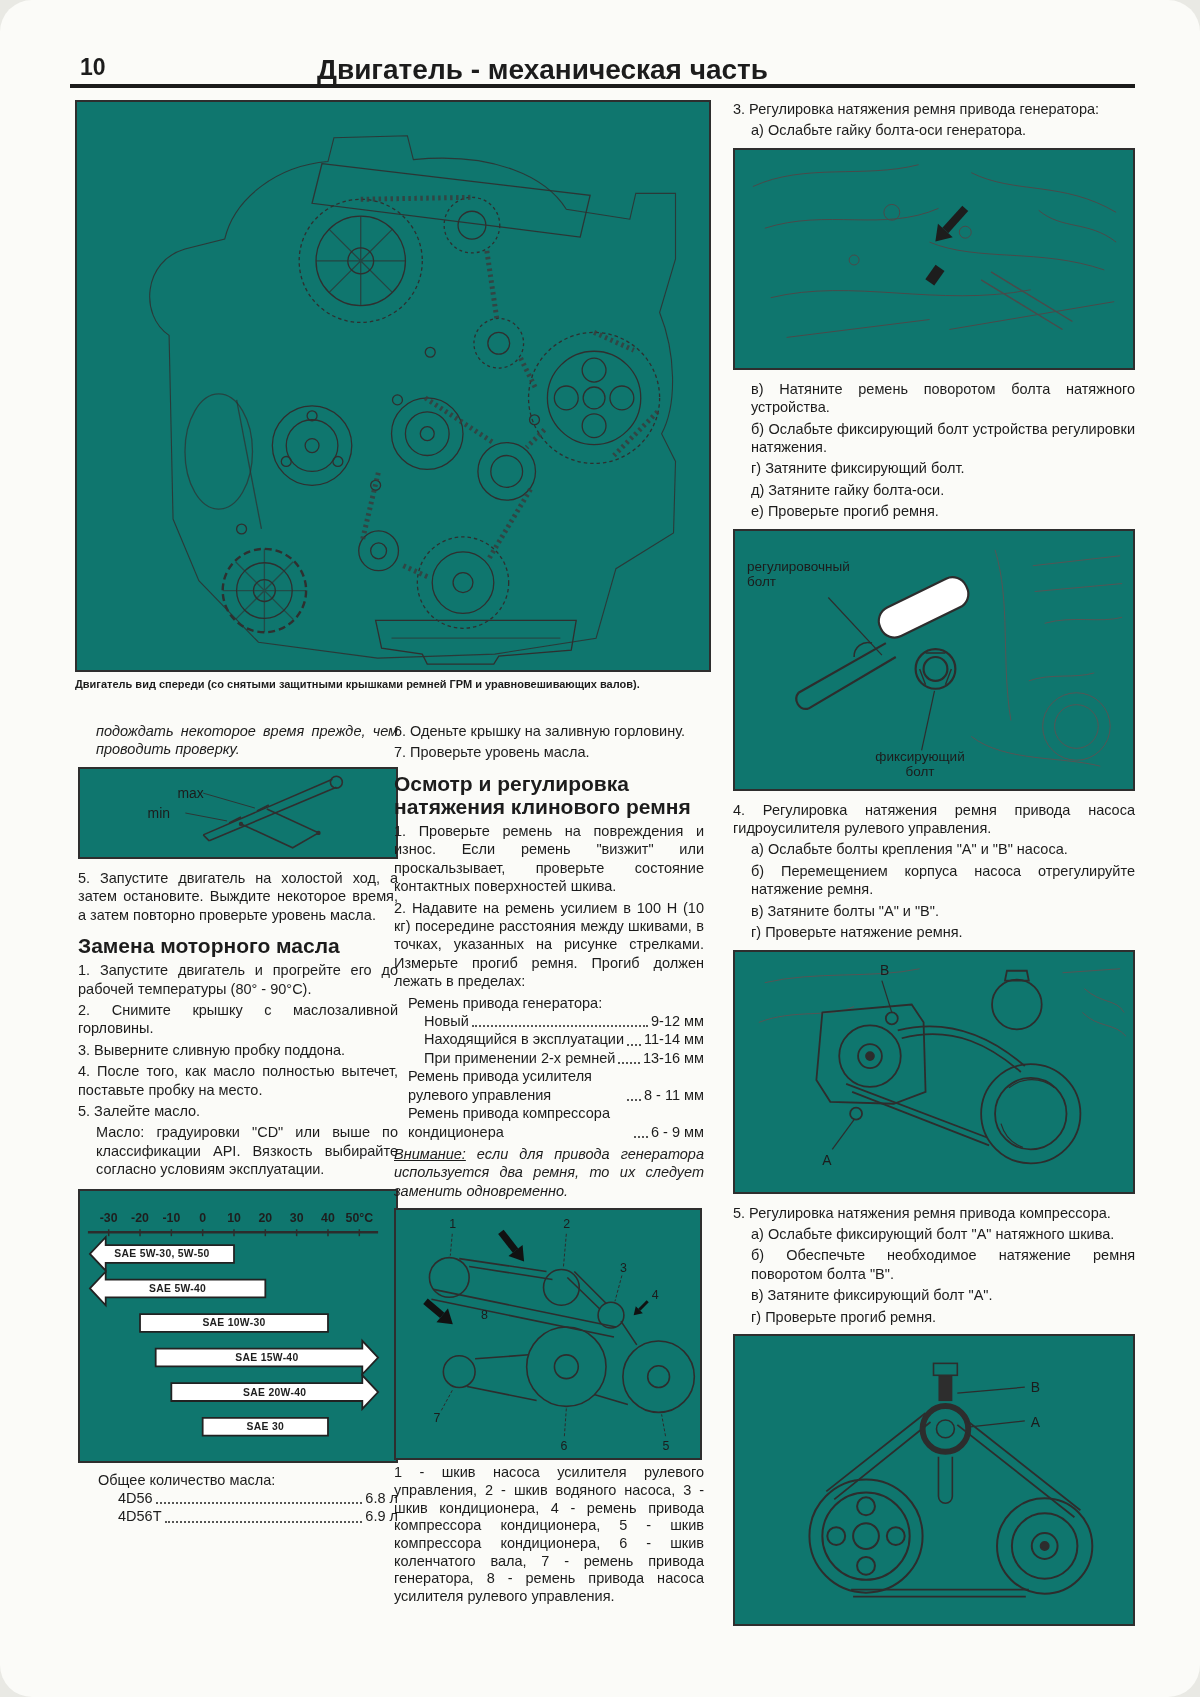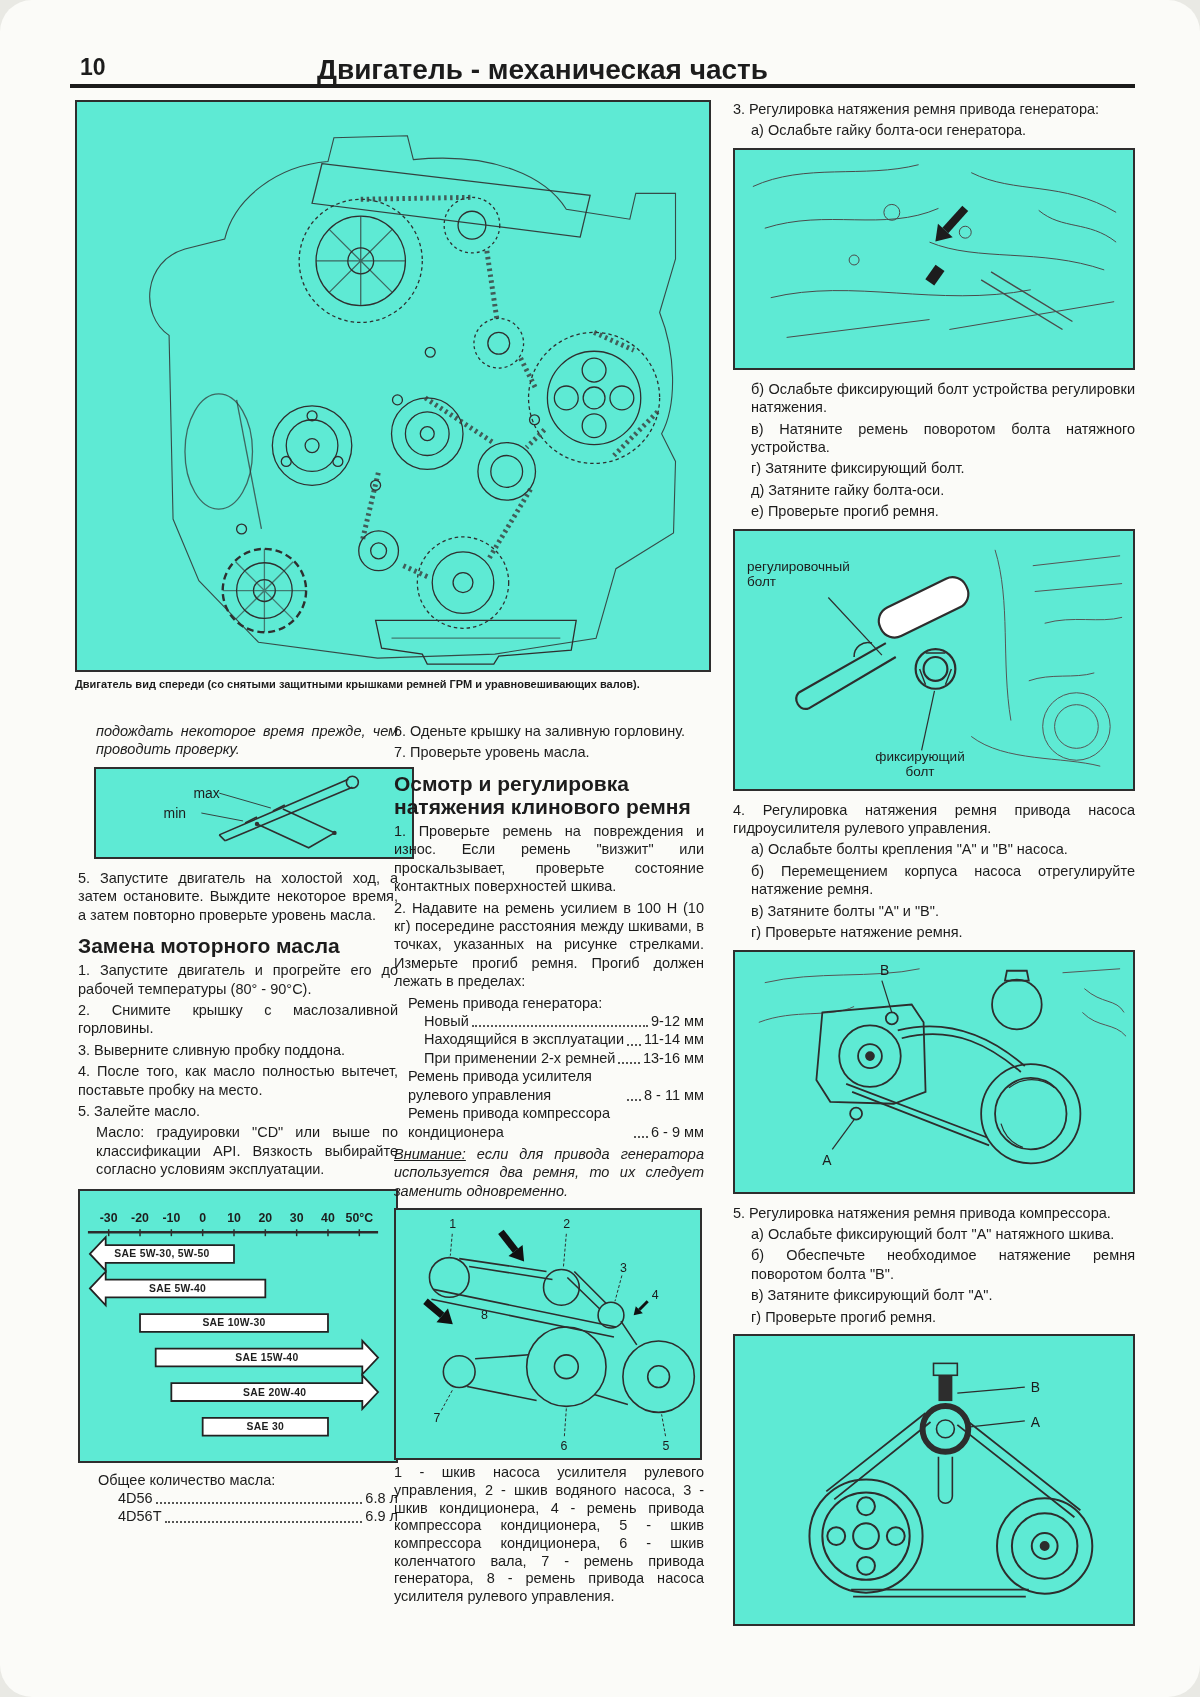--- a/index.html
+++ b/index.html
@@ -10,37 +10,37 @@
     font-family:"Liberation Sans", sans-serif;
     border-radius:32px;
   }
   svg text{font-family:"Liberation Sans", sans-serif;}
   .header{
     position:absolute;left:70px;top:50px;width:1065px;
     border-bottom:4px solid #1b1b1b;padding-bottom:6px;height:38px;
   }
   .pagenum{position:absolute;left:10px;top:4px;font-size:23px;font-weight:bold;}
   .title{position:absolute;left:0;right:120px;top:4px;text-align:center;font-size:28px;font-weight:bold;}
-  .figure{border:2px solid #2e2e2e;background:#5eead4;overflow:hidden;}
+  .figure{border:2px solid #2e2e2e;background:#0f766e;overflow:hidden;}
   .engine-fig{position:absolute;left:75px;top:100px;width:636px;height:572px;}
   .engine-caption{
     position:absolute;left:75px;top:678px;width:645px;
     font-weight:bold;font-size:11px;line-height:1.2;
   }
   .col{position:absolute;font-size:14.5px;line-height:1.27;}
   .col-left{left:78px;top:722px;width:320px;}
   .col-mid{left:394px;top:722px;width:310px;}
   .col-right{left:733px;top:100px;width:402px;}
   .p{margin:0 0 3px;text-align:justify;}
   .italic{font-style:italic;}
   .indent{padding-left:18px;}
   .warn{font-style:italic;}
   .warn-label{text-decoration:underline;}
   .h2{font-size:21px;font-weight:bold;margin:10px 0 4px;line-height:1.1;text-align:left;}
-  .dipstick-box{width:320px;height:92px;margin:8px 16px 10px;padding:2px;}
+  .dipstick-box{width:320px;height:92px;margin:8px 0 10px;padding:2px;}
   .visc-box{width:320px;height:274px;margin:10px 0 8px;padding:6px 2px;}
   .oilq{margin-top:6px;}
   .oilq-title{padding-left:20px;}
   .oilq-row{display:flex;align-items:flex-end;padding-left:40px;}
   .leader{flex:1;border-bottom:2px dotted #555;margin:0 3px 3px;min-width:14px;}
   .spec-row{display:flex;align-items:flex-end;text-align:left;}
   .ind1{padding-left:14px;}
   .ind2{padding-left:30px;}
   .spec-label{flex:0 1 auto;}
   .spec-value{white-space:nowrap;}
@@ -315,22 +315,22 @@
         <g fill="#1d1d1d">
           <g transform="translate(232,58) rotate(132)">
               <rect x="0" y="-4" width="30" height="8"></rect>
               <polygon points="30,-10 45,0 30,10"></polygon>
             </g>
           <rect x="196" y="116" width="11" height="18" transform="rotate(35 201 125)"></rect>
         </g>
       </svg>
     </div>
 
+    <p class="p indent">в) Натяните ремень поворотом болта натяжного устройства.</p>
     <p class="p indent">б) Ослабьте фиксирующий болт устройства регулировки натяжения.</p>
-    <p class="p indent">в) Натяните ремень поворотом болта натяжного устройства.</p>
     <p class="p indent">г) Затяните фиксирующий болт.</p>
     <p class="p indent">д) Затяните гайку болта-оси.</p>
     <p class="p indent">е) Проверьте прогиб ремня.</p>
 
     <div class="figure rfig rfig2">
       <svg viewBox="0 0 401 258" width="398" height="258">
         <g stroke="#555" fill="none" stroke-width="1">
           <path d="M262,18 C278,70 268,130 278,190 M300,34 L388,24 M302,60 L390,52 M312,92 C340,84 368,92 390,86 M238,206 C272,232 330,226 368,236"></path>
           <circle cx="344" cy="196" r="34"></circle>
             <circle cx="344" cy="196" r="22"></circle>

